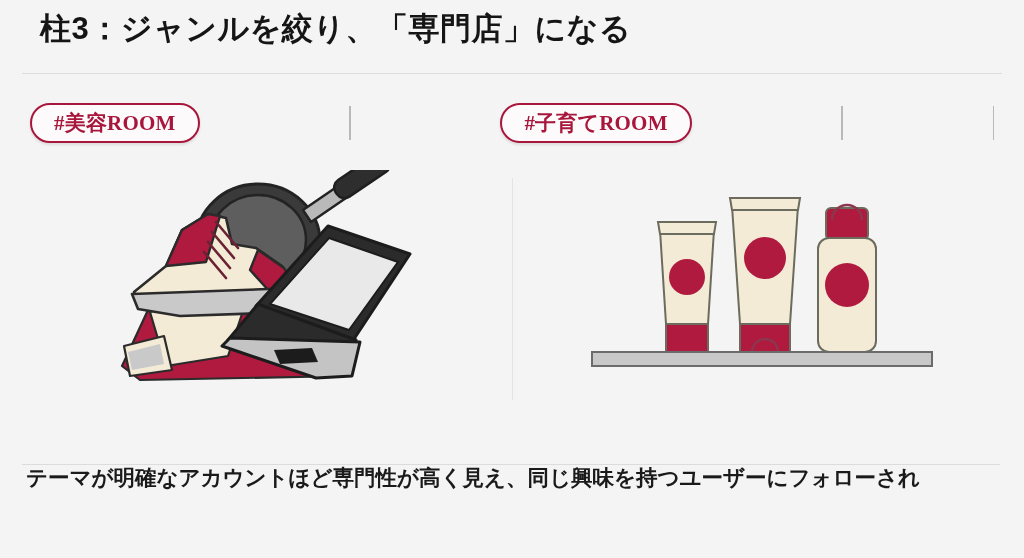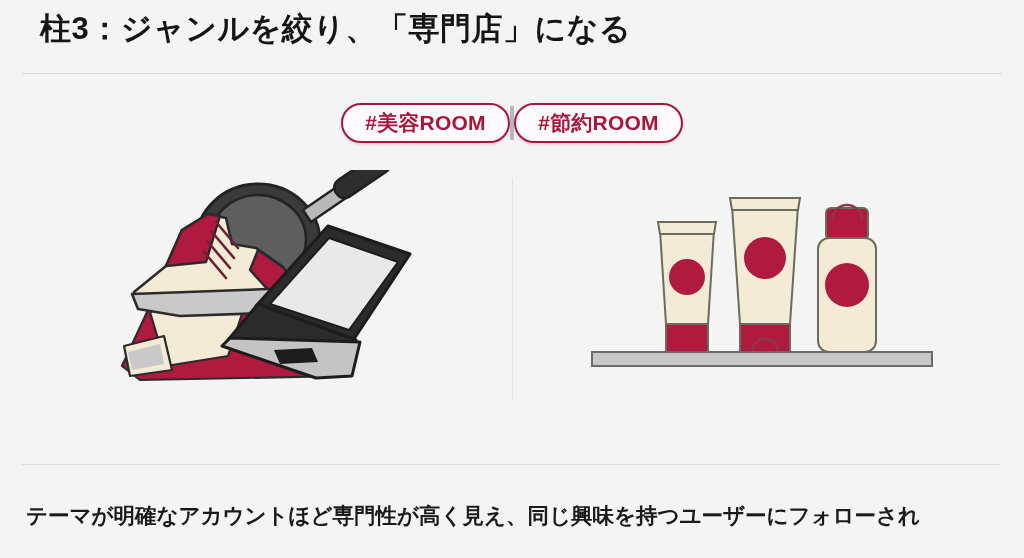--- a/index.html
+++ b/index.html
@@ -54,21 +54,22 @@
 
   
   .tag-row {
     position: absolute;
     left: 30px;
     top: 100px;
     width: 964px;
     height: 46px;
     display: flex;
     align-items: center;
-    justify-content: center;
+    justify-content: space-between;
+    font-family: Liberation Serif, serif;
   }
 
   .tag-pill {
     border: 2.5px solid #a8163c;
     background: #fdfafb;
     border-radius: 999px;
     height: 40px;
     display: flex;
     align-items: center;
     justify-content: center;
@@ -126,43 +127,43 @@
     position: absolute;
     display: block;
   }
   .art-left  { left: 120px; top: 10px; }
   .art-right { left: 70px;  top: 18px; }
 
   
   .body-copy {
     position: absolute;
     left: 26px;
-    top: 500px;
+    top: 462px;
     width: 980px;
     font-size: 21.5px;
     font-weight: 700;
     line-height: 1.52;
     color: #1a1a1a;
   }
   .body-copy .line { display: block; white-space: nowrap; }
 </style>
 </head>
 <body>
 
 <div class="slide">
 
   <div class="title">柱3：ジャンルを絞り、「専門店」になる</div>
   <div class="rule-top"></div>
 
   <div class="tag-row">
     <div class="tag-pill">#美容ROOM</div>
     <div class="tag-sep"></div>
+    <div class="tag-pill">#子育てROOM</div>
     <div class="tag-sep"></div>
     <div class="tag-sep"></div>
-    <div class="tag-pill">#節約ROOM</div>
   </div>
 
   <div class="stage">
 
     <div class="mid-divider"></div>
 
     <div class="panel-left">
       <svg class="art art-left" width="300" height="215" viewBox="0 0 300 215">
 
         <g>

